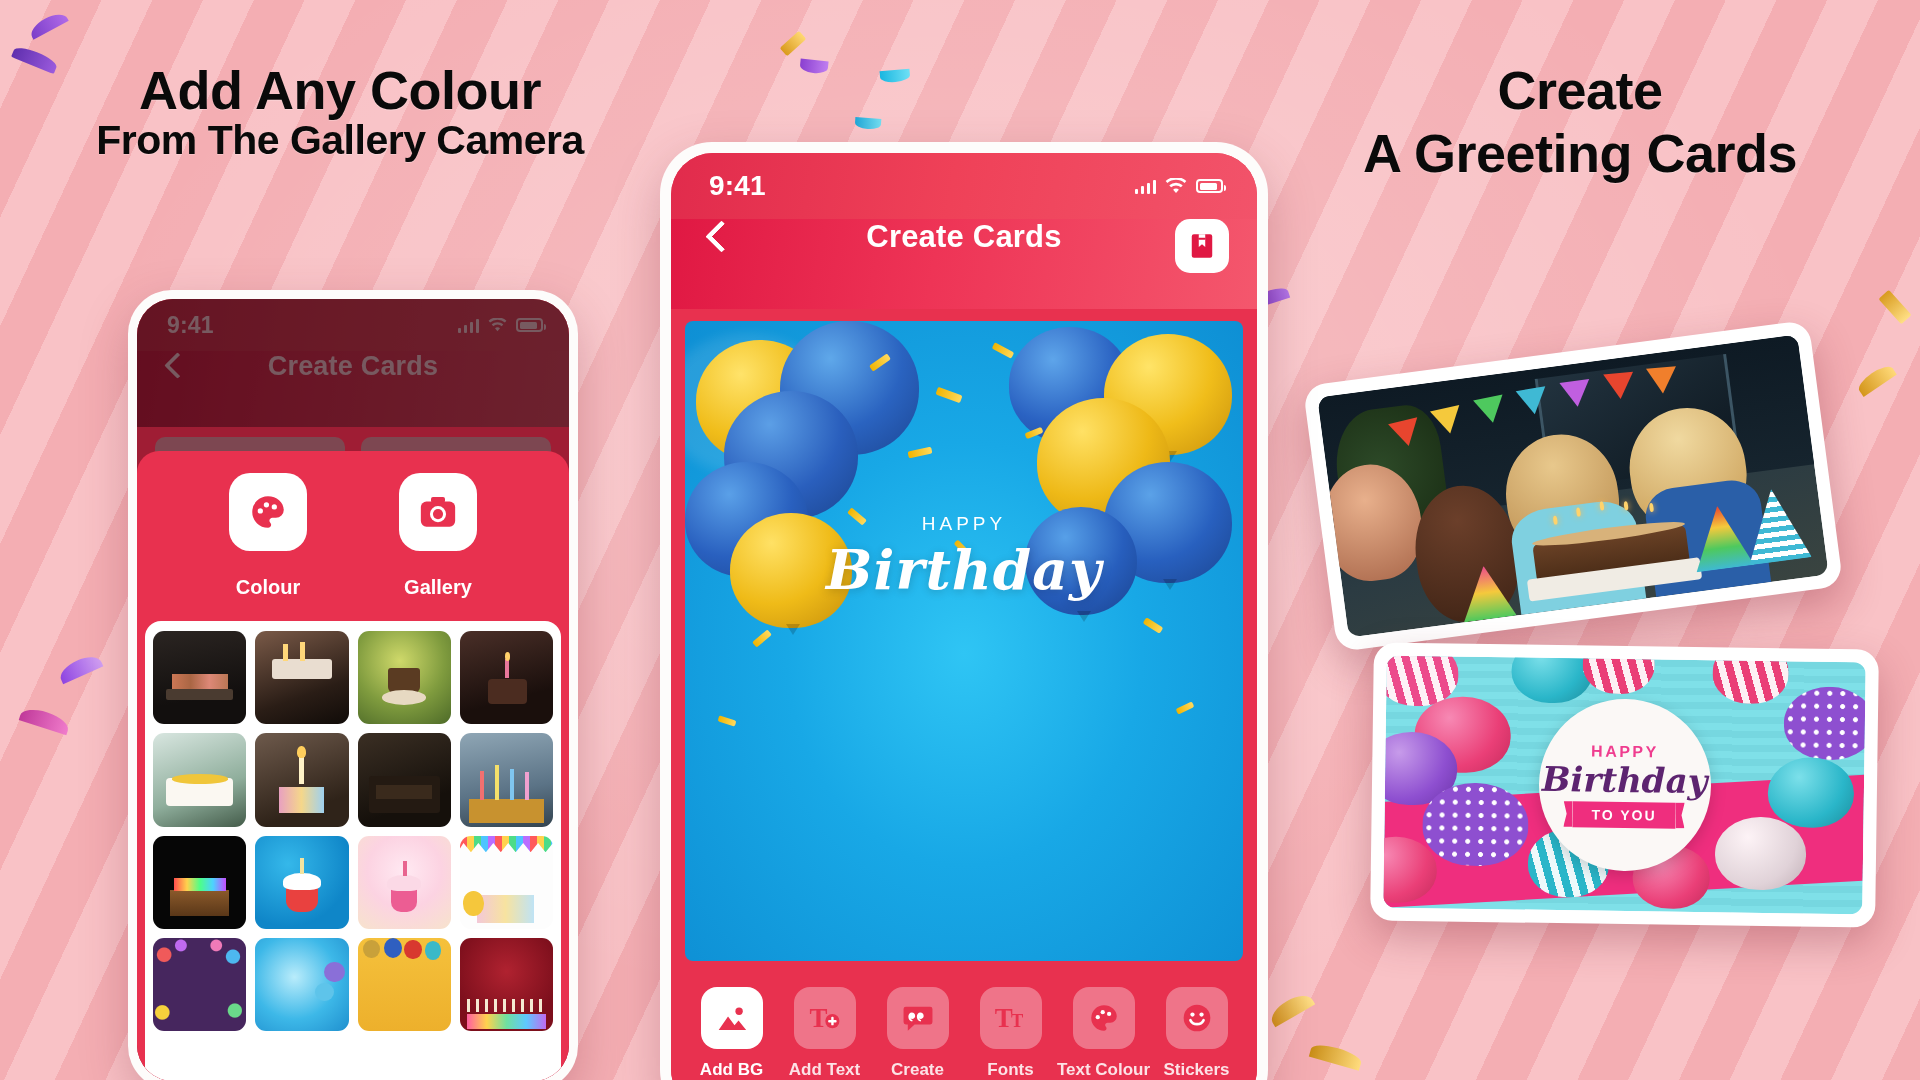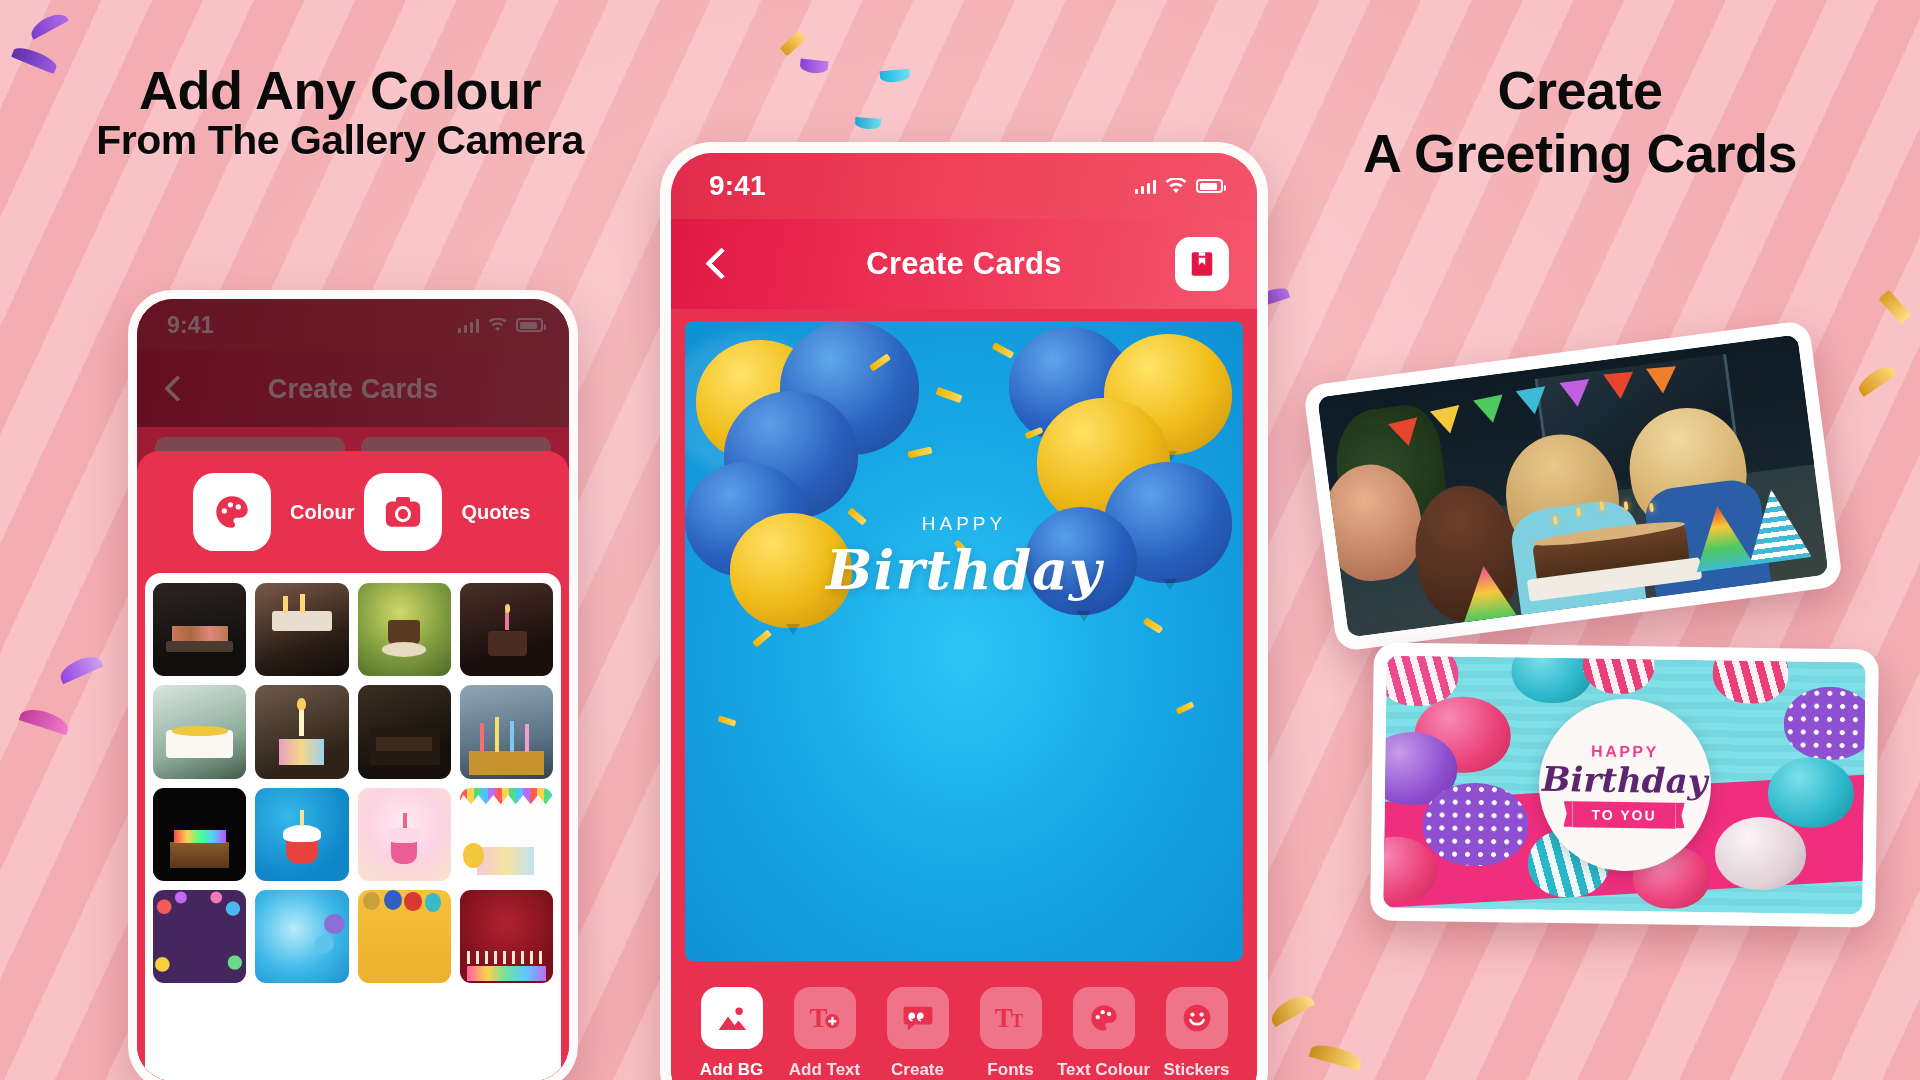--- a/index.html
+++ b/index.html
@@ -67,21 +67,21 @@
   .bars{ display:flex; align-items:flex-end; gap:2.5px; height:15px; }
   .bars i{ display:block; width:3.5px; background:#fff; border-radius:1px; }
   .bars i:nth-child(1){height:5px}.bars i:nth-child(2){height:8px}
   .bars i:nth-child(3){height:11px}.bars i:nth-child(4){height:14px}
   .batt{ width:27px;height:14px;border:2px solid #fff;border-radius:4px;position:relative; }
   .batt::before{content:"";position:absolute;left:1.5px;top:1.5px;bottom:1.5px;right:4px;background:#fff;border-radius:1.5px;}
   .batt::after{content:"";position:absolute;right:-5px;top:4px;width:2.5px;height:6px;background:#fff;border-radius:0 2px 2px 0;}
 
   
   .navbar{
-    flex:0 0 76px; display:flex; align-items:center;
+    flex:0 0 76px; display:flex; 
     padding:0 22px; position:relative;
     background:linear-gradient(100deg,#e01843 0%,#ee3456 45%,#f4576d 100%);
   }
   .nav-title{
     position:absolute; left:0; right:0; text-align:center;
     font-size:27px; font-weight:700; color:#fff; pointer-events:none;
     letter-spacing:.2px;
   }
   .chev{ width:30px;height:30px; position:relative; z-index:2; cursor:pointer; }
   .chev::before{
@@ -148,21 +148,21 @@
   .ghost-row{ display:flex; gap:16px; padding:10px 18px 0; }
   .ghost{ flex:1; height:40px; border-radius:10px 10px 0 0; background:rgba(150,150,150,.75); }
 
   .sheet{
     position:absolute; left:0; right:0; bottom:0; top:152px; z-index:6;
     background:#e8314f; border-radius:22px 22px 0 0;
     display:flex; flex-direction:column;
   }
   .sheet-title{ text-align:center; color:#fff; font-size:29px; font-weight:700; padding:24px 0 0; }
   .sheet-actions{ display:flex; justify-content:space-around; padding:22px 46px 22px; }
-  .sact{ display:flex;flex-direction:row;align-items:center;gap:19px;cursor:pointer;margin-left:10px; }
+  .sact{ display:flex;flex-direction:column;align-items:center;gap:25px;cursor:pointer; }
   .sact-ico{
     width:78px;height:78px;border-radius:21px;background:#fff;
     display:flex;align-items:center;justify-content:center;
   }
   .sact-lbl{ color:#fff;font-size:20px;font-weight:600; }
   .grid-panel{
     flex:1 1 auto; min-height:0; background:#fff;
     border-radius:16px 16px 0 0; margin:0 8px;
     padding:10px 8px; display:grid;
     grid-template-columns:repeat(4,1fr); gap:9px;
@@ -328,21 +328,21 @@
 
         <div class="sact">
           <div class="sact-ico">
             <svg width="42" height="42" viewBox="0 0 24 24">
               <rect x="8" y="3.4" width="8" height="3.2" rx="1.1" fill="#e8314f"></rect>
               <rect x="2.2" y="6" width="19.6" height="14.4" rx="3.2" fill="#e8314f"></rect>
               <circle cx="12" cy="13.2" r="4.6" fill="#fff"></circle>
               <circle cx="12" cy="13.2" r="2.9" fill="#e8314f"></circle>
             </svg>
           </div>
-          <div class="sact-lbl">Quotes</div>
+          <div class="sact-lbl">Gallery</div>
         </div>
       </div>
 
       <div class="grid-panel">
         <div class="thumb" style="background:linear-gradient(170deg,#2b2522,#120f0e 70%)">
             <div style="position:absolute;left:14%;bottom:26%;width:72%;height:12%;background:#4a3b30;border-radius:2px"></div>
             <div style="position:absolute;left:20%;bottom:38%;width:60%;height:16%;background:linear-gradient(90deg,#c75,#a64,#d87,#b75)"></div>
           </div>
         <div class="thumb" style="background:linear-gradient(160deg,#7a5a48,#2a1d16 65%,#100b08)">
             <div style="position:absolute;left:18%;top:30%;width:64%;height:22%;background:#e9ddd0;border-radius:3px"></div>

